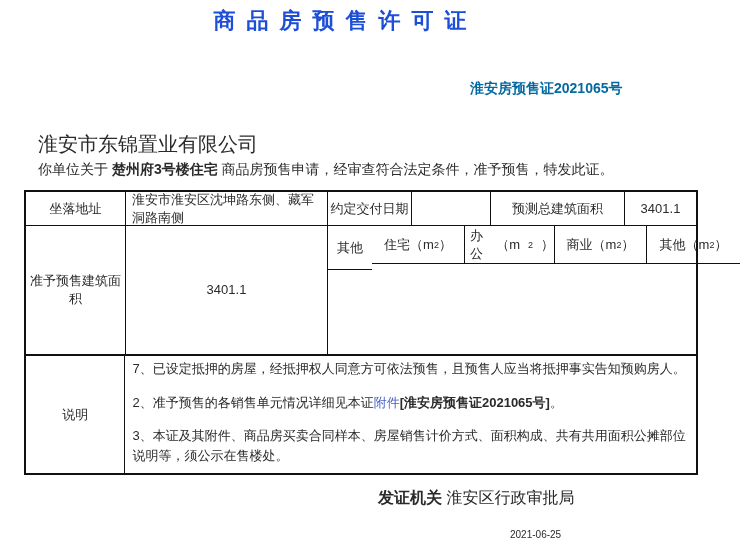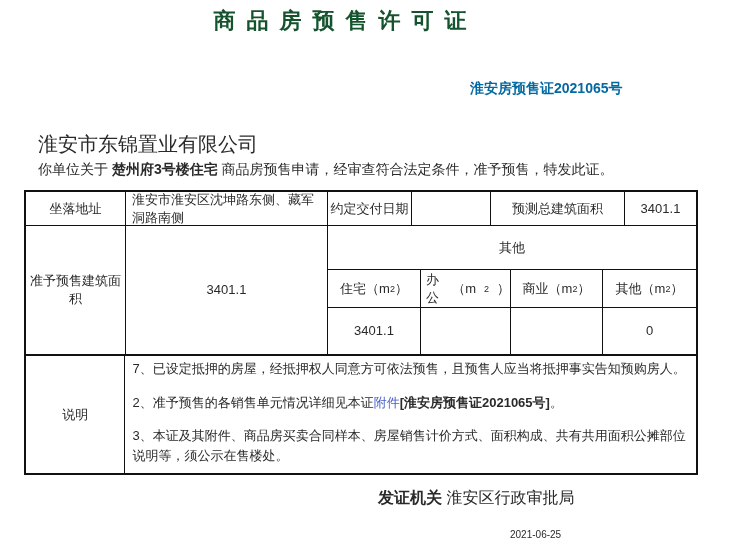--- a/index.html
+++ b/index.html
@@ -10,21 +10,21 @@
     position: relative;
     font-family: "Liberation Sans", "DejaVu Sans", sans-serif;
     color: var(--text-color);
     overflow: hidden;
   }
   .title {
     position: absolute; top: 6px; left: 0; width: 680px;
     text-align: center;
     font-size: 22px; font-weight: bold;
     letter-spacing: 11px; padding-left: 11px;
-    color: #14532d;
+    color: #1d4ed8;
   }
   .cert-no {
     position: absolute; top: 80px; left: 470px;
     font-size: 14px; font-weight: bold; color: #0369a1;
   }
   .company {
     position: absolute; top: 131px; left: 38px;
     font-size: 20px;
   }
   .intro {
@@ -59,21 +59,21 @@
   .w-addr    { width: 202px; padding: 1px 6px; text-align: left; }
   .w-deliv   { width: 84px; }
   .w-deliv-v { width: 79px; }
   .w-total   { width: 134px; }
   .w-total-v { width: 71px; }
 
   
   .tmid { height: 128px; flex: 0 0 128px; display: flex; }
   .mid-colA { width: 100px; padding: 0 4px; }
   .mid-colB { width: 202px; }
-  .right-stack { width: 368px; display: flex; flex-direction: column; }
+  .right-stack { width: 368px; display: flex; flex-direction: row; }
   .other-hdr { height: 44px; flex: 0 0 44px; border-bottom: 1px solid var(--border-color);
                display: flex; align-items: center; justify-content: center; }
   .hdr-row { height: 38px; flex: 0 0 38px; display: flex; }
   .val-row { height: 46px; flex: 0 0 46px; display: flex; }
   .u1 { width: 93px; } .u2 { width: 90px; gap: 8px; } .u3 { width: 92px; } .u4 { width: 93px; }
   sup { font-size: 9px; line-height: 0; vertical-align: super; }
 
   
   .notes-row { height: 119px; flex: 0 0 119px; border-top: 2px solid var(--border-color); }
   .notes-label { width: 100px; border-bottom: none; }

